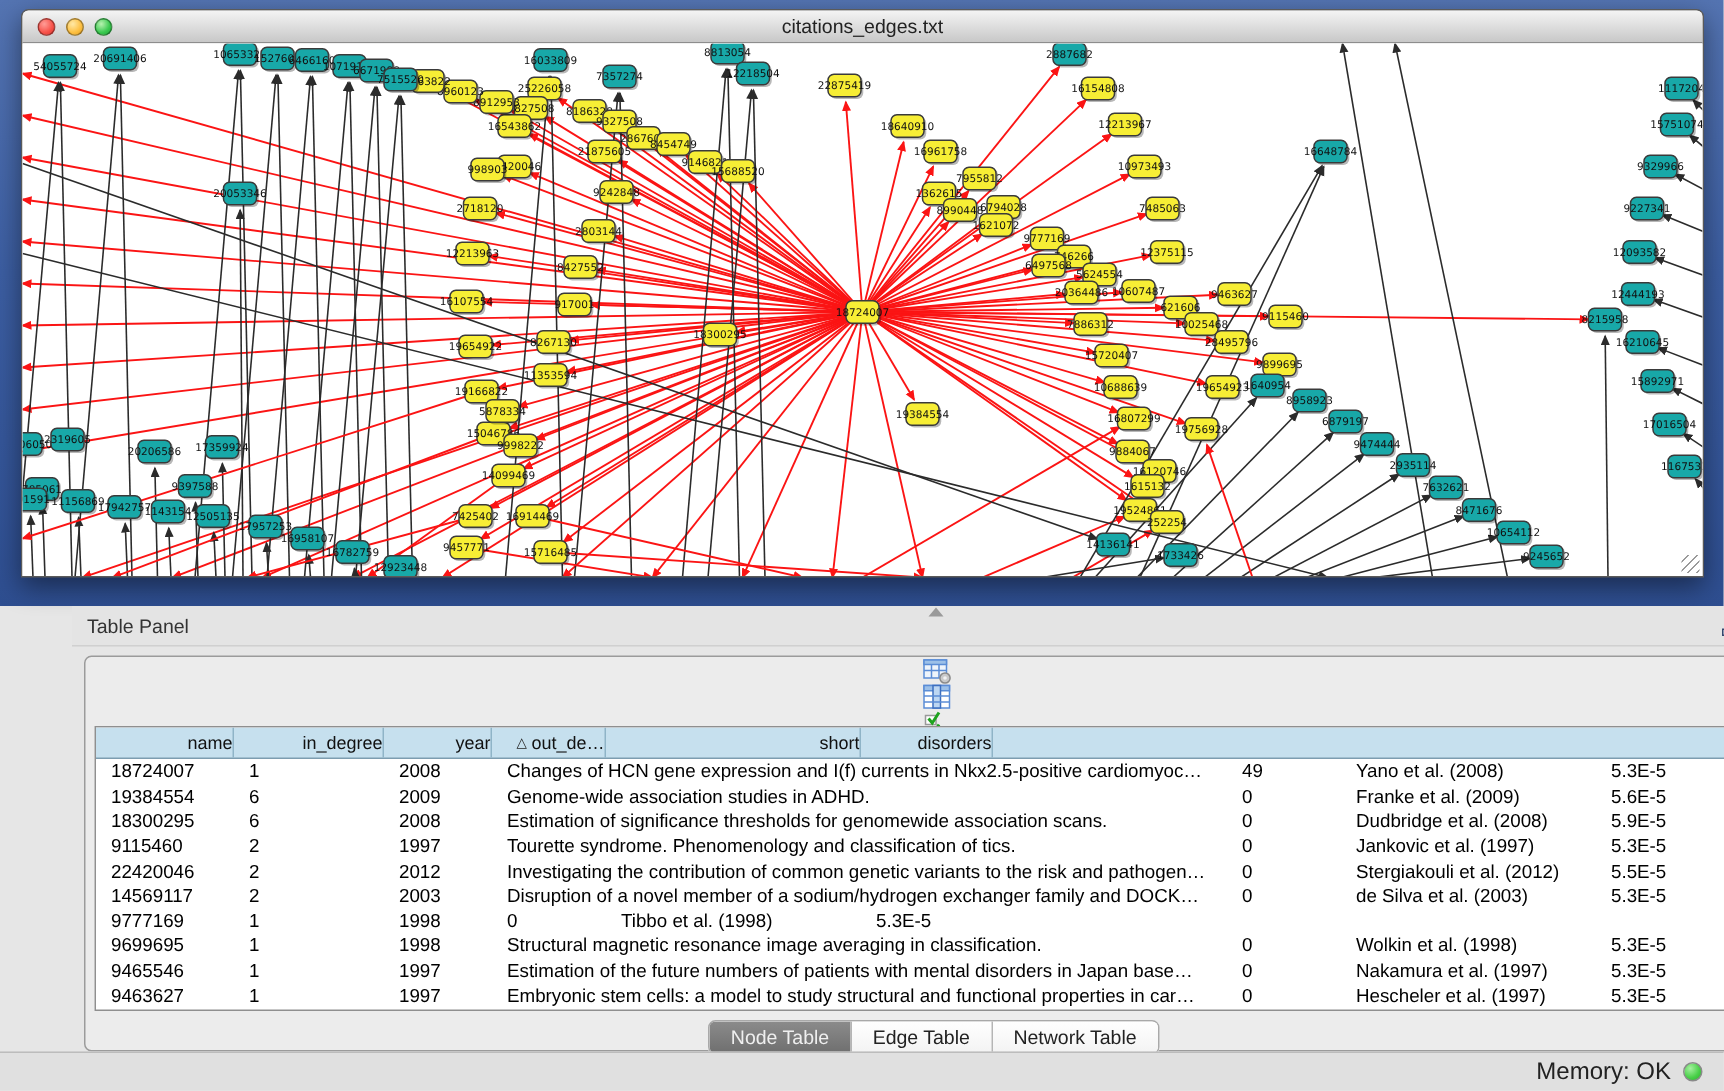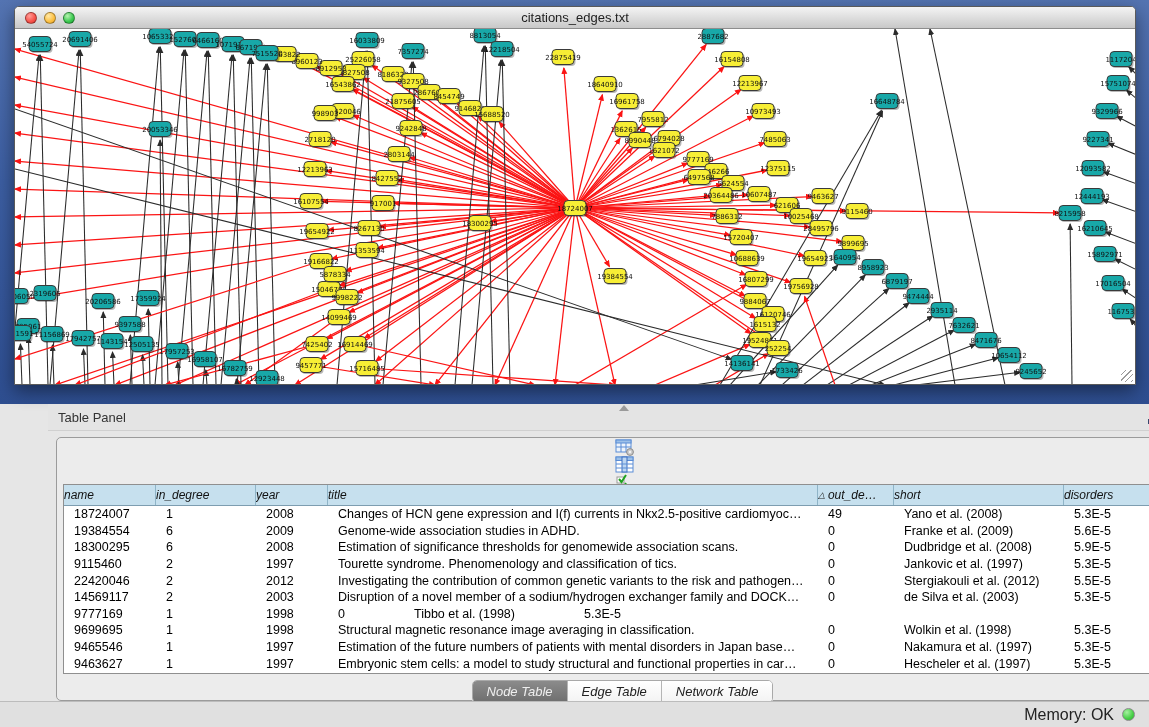--- a/index.html
+++ b/index.html
@@ -50,35 +50,35 @@
   .table-select { width:392px; height:23px; margin-left:14px; background:linear-gradient(180deg,#ffffff,#f2f2f2);
                   border:1px solid #a8a8a8; border-radius:5px; display:flex; align-items:center;
                   position:relative; font-size:13px; color:#111; padding-left:10px; }
   .sel-arrows { position:absolute; right:7px; top:2px; display:flex; flex-direction:column; line-height:9px;
                 font-size:9px; color:#444; }
 
   
   .table-wrap { position:absolute; left:6px; top:46px; width:1119px; height:190px;
                 background:#fff; border:1px solid #8f8f8f; overflow:hidden; }
   .thead { display:flex; height:21px; background:#c6e0ee; border-bottom:1px solid #7d9db0; }
-  .th { font-size:12px; color:#111; display:flex; align-items:center; justify-content:flex-start;
-        border-right:1px solid #8fb4c7; white-space:nowrap; overflow:hidden;font-style:italic; }
+  .th { font-size:12px; color:#111; display:flex; align-items:center; justify-content:flex-end;
+        border-right:1px solid #8fb4c7; white-space:nowrap; overflow:hidden; }
   .sort-tri { font-size:9px; margin-right:3px; color:#222; }
   .tr { display:flex; height:16.6px; align-items:center; }
   .td { font-size:12.5px; color:#000; padding-left:10px; white-space:nowrap; overflow:hidden; }
   .w0{width:92px;} .w1{width:100px;} .w2{width:72px;} .w3{width:490px;} .w4{width:76px;} .w5{width:170px;} .w6{width:88px;}
   .vscroll { position:absolute; right:1px; top:22px; bottom:1px; width:15px; background:#fafafa; border-left:1px solid #d8d8d8; }
   .vthumb { position:absolute; left:2px; top:3px; width:10px; height:32px; background:#b5b5b5; border-radius:6px; }
 
   
   .tabbar { position:absolute; left:0; right:0; top:242px; display:flex; justify-content:center; }
   .seg-group { display:flex; border:1px solid #a9a9a9; border-radius:5px; overflow:hidden;
                background:#fff; box-shadow:0 1px 0 rgba(255,255,255,.7); }
   .seg { height:21px; padding:0 14px; font-size:13px; display:flex; align-items:center; color:#222;
-         background:linear-gradient(180deg,#ffffff,#f3f3f3); border-right:1px solid #b5b5b5;font-style:italic; }
+         background:linear-gradient(180deg,#ffffff,#f3f3f3); border-right:1px solid #b5b5b5; }
   .seg:last-child { border-right:none; }
   .seg.sel { background:linear-gradient(180deg,#8b8b8b,#6f6f6f); color:#efefef; }
 
   
   .status-bar { position:absolute; left:0; bottom:0; width:1149px; height:26px; background:#e0e0e0;
                 border-top:1px solid #bcbcbc; display:flex; align-items:center; justify-content:flex-end; }
   .mem-label { font-size:16px; color:#222; margin-right:8px; }
   .mem-dot { width:13px; height:13px; border-radius:50%; margin-right:14px;
              background:radial-gradient(circle at 35% 30%,#a6f0a0,#46cf46 60%,#2fae33); border:1px solid #8a8a8a; }
 
@@ -754,23 +754,20 @@
       <div class="thead">
         <div class="th w0">
             <span>name</span>
           </div>
         <div class="th w1">
             <span>in_degree</span>
           </div>
         <div class="th w2">
             <span>year</span>
           </div>
-        <div class="th w3">
-            <span>title</span>
-          </div>
         <div class="th w4">
             <span class="sort-tri">△</span>
             <span>out_de…</span>
           </div>
         <div class="th w5">
             <span>short</span>
           </div>
         <div class="th w6">
             <span>disorders</span>
           </div>

